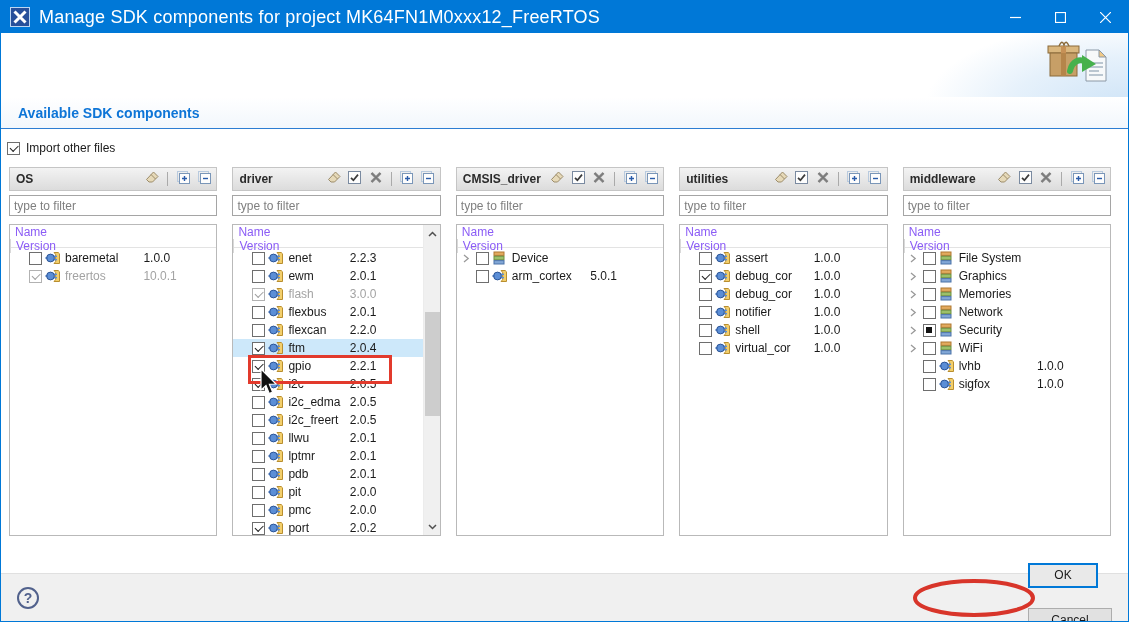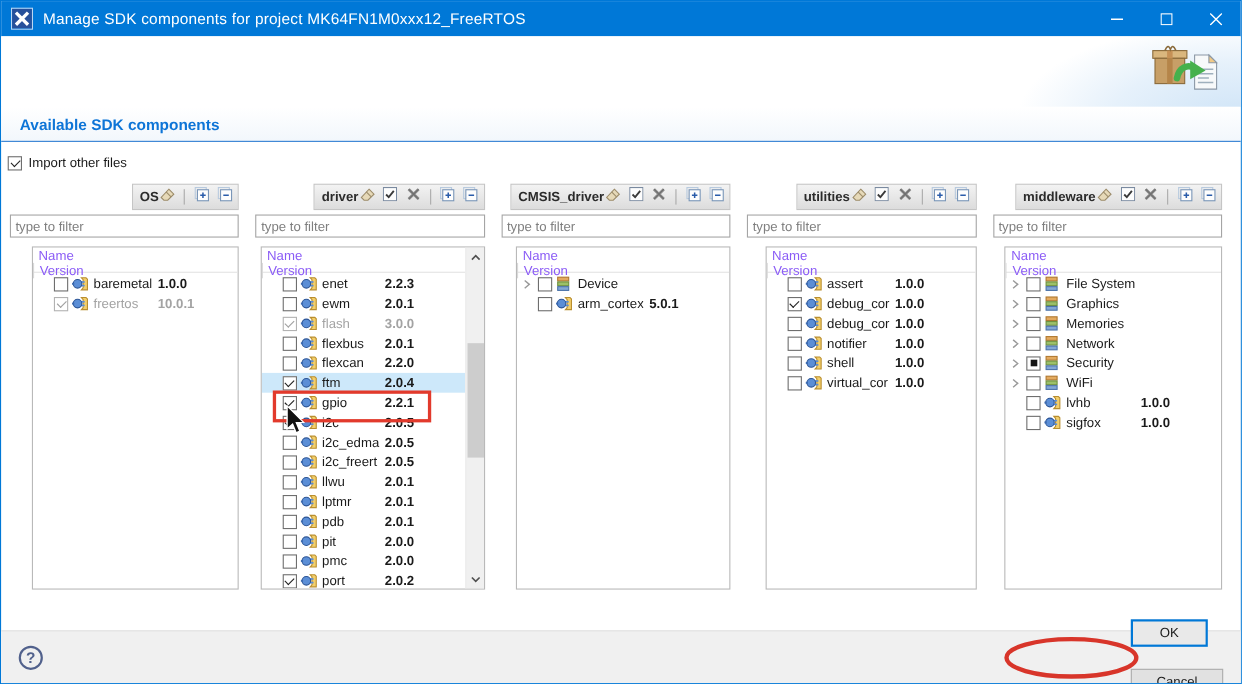--- a/index.html
+++ b/index.html
@@ -4,21 +4,21 @@
 <style>
   html,body{margin:0;padding:0;background:#ffffff;}
   .window{
     position:relative;width:1129px;height:622px;box-sizing:border-box;
     border:1px solid #0078d7;background:#fff;overflow:hidden;
     font-family:"Liberation Sans",sans-serif;color:#1a1a1a;
   }
   
   .titlebar{height:32px;background:#0078d7;display:flex;align-items:center;color:#fff;}
   .app-icon{width:18px;height:18px;margin:0 9px 0 9px;border:1px solid #bcd6f2;flex-shrink:0;display:block;}
-  .title-text{font-size:14px;letter-spacing:.2px;}
+  .title-text{font-size:18px;letter-spacing:.2px;}
   .win-controls{margin-left:auto;display:flex;height:32px;}
   .win-btn{width:45px;height:32px;display:flex;align-items:center;justify-content:center;}
   
   .banner{height:64px;position:relative;
     background:radial-gradient(ellipse 260px 110px at 100% 115%, #cfe4f7 0%, #e6f1fb 45%, #ffffff 78%);}
   .banner-icon{position:absolute;right:12px;top:4px;}
   
   .heading{height:31px;display:flex;align-items:center;padding-left:17px;
     font-weight:bold;font-size:14px;color:#0e75d7;
     background:linear-gradient(#ffffff,#f2f7fc);border-bottom:1px solid #2d7dd2;}
@@ -29,21 +29,21 @@
   
   .cb{width:13px;height:13px;border:1px solid #6e6e6e;background:#fff;position:relative;
       box-sizing:border-box;flex-shrink:0;display:inline-block;}
   .cb.checked::after{content:"";position:absolute;left:1.5px;top:2.5px;width:7px;height:3.5px;
       border-left:1.8px solid #222;border-bottom:1.8px solid #222;transform:rotate(-45deg);}
   .cb.partial::after{content:"";position:absolute;left:2.5px;top:2.5px;width:6px;height:6px;background:#141414;}
   .cb.disabled{border-color:#b2b2b2;}
   .cb.disabled.checked::after{border-color:#a0a0a0;}
   
   .panels{display:flex;gap:15px;padding:8px 17px 0 8px;height:377px;box-sizing:border-box;}
-  .panel{flex:1;min-width:0;display:flex;flex-direction:column;align-items:flex-end;}
+  .panel{flex:1;min-width:0;display:flex;flex-direction:column;}
   .panel-header{height:24px;box-sizing:border-box;border:1px solid #c5c5c5;
      background:linear-gradient(#f3f3f3,#dcdcdc);display:flex;align-items:center;padding:0 4px 0 6px;}
   .panel-title{font-size:12px;font-weight:bold;color:#2b2b2b;}
   .panel-tools{margin-left:auto;display:flex;align-items:center;gap:5px;}
   .tool-btn{width:16px;height:16px;display:flex;align-items:center;justify-content:center;}
   .tool-sep{width:1px;height:14px;background:#aaa;margin:0 2px;}
   .filter{margin-top:4px;height:21px;box-sizing:border-box;border:1px solid #a5a5a5;
      font-family:Liberation Sans, sans-serif;font-size:12px;padding:0 4px;color:#333;width:100%;}
   .filter::placeholder{color:#7f7f7f;opacity:1;}
   .table{margin-top:8px;flex:1;border:1px solid #b9b9b9;background:#fff;position:relative;
@@ -53,21 +53,21 @@
   .th-name{flex:1;display:flex;align-items:center;padding-left:5px;min-width:0;}
   .th-ver{width:83px;flex-shrink:0;border-left:1px solid #d9d9d9;display:flex;align-items:center;padding-left:5px;box-sizing:border-box;}
   .table.has-sb .thead,.table.has-sb .rows{margin-right:17px;}
   .rows{flex:1;overflow:hidden;padding-top:1px;}
   .row{height:18px;display:flex;align-items:center;font-size:12px;}
   .row.selected{background:#cde8fa;}
   .row.disabled .rname,.row.disabled .rver{color:#a3a3a3;}
   .chev{width:19px;flex-shrink:0;display:flex;align-items:center;justify-content:flex-start;padding-left:5px;box-sizing:border-box;}
   .ric{width:16px;margin:0 3px;flex-shrink:0;display:flex;align-items:center;}
   .rname{flex:1;min-width:0;overflow:hidden;white-space:nowrap;padding-left:1px;}
-  .rver{width:78px;flex-shrink:0;padding-left:5px;box-sizing:border-box;overflow:hidden;white-space:nowrap;font-weight:bold;}
+  .rver{width:78px;flex-shrink:0;padding-left:5px;box-sizing:border-box;overflow:hidden;white-space:nowrap;}
   
   .scrollbar{position:absolute;top:0;right:0;bottom:0;width:17px;background:#f0f0f0;border-left:1px solid #ececec;box-sizing:border-box;}
   .sb-btn{position:absolute;left:0;width:17px;height:17px;display:flex;align-items:center;justify-content:center;}
   .sb-up{top:0;}.sb-down{bottom:0;}
   .sb-thumb{position:absolute;left:1px;width:15px;top:87px;height:104px;background:#cdcdcd;}
   
   .footer{position:absolute;left:0;right:0;bottom:0;height:48px;background:#f0f0f0;
      border-top:1px solid #e0e0e0;display:flex;align-items:center;padding:0 16px;box-sizing:border-box;}
   .help-btn{width:22px;height:22px;border-radius:50%;border:2px solid #51618c;color:#51618c;
      font-weight:bold;font-size:14px;display:flex;align-items:center;justify-content:center;box-sizing:border-box;}

